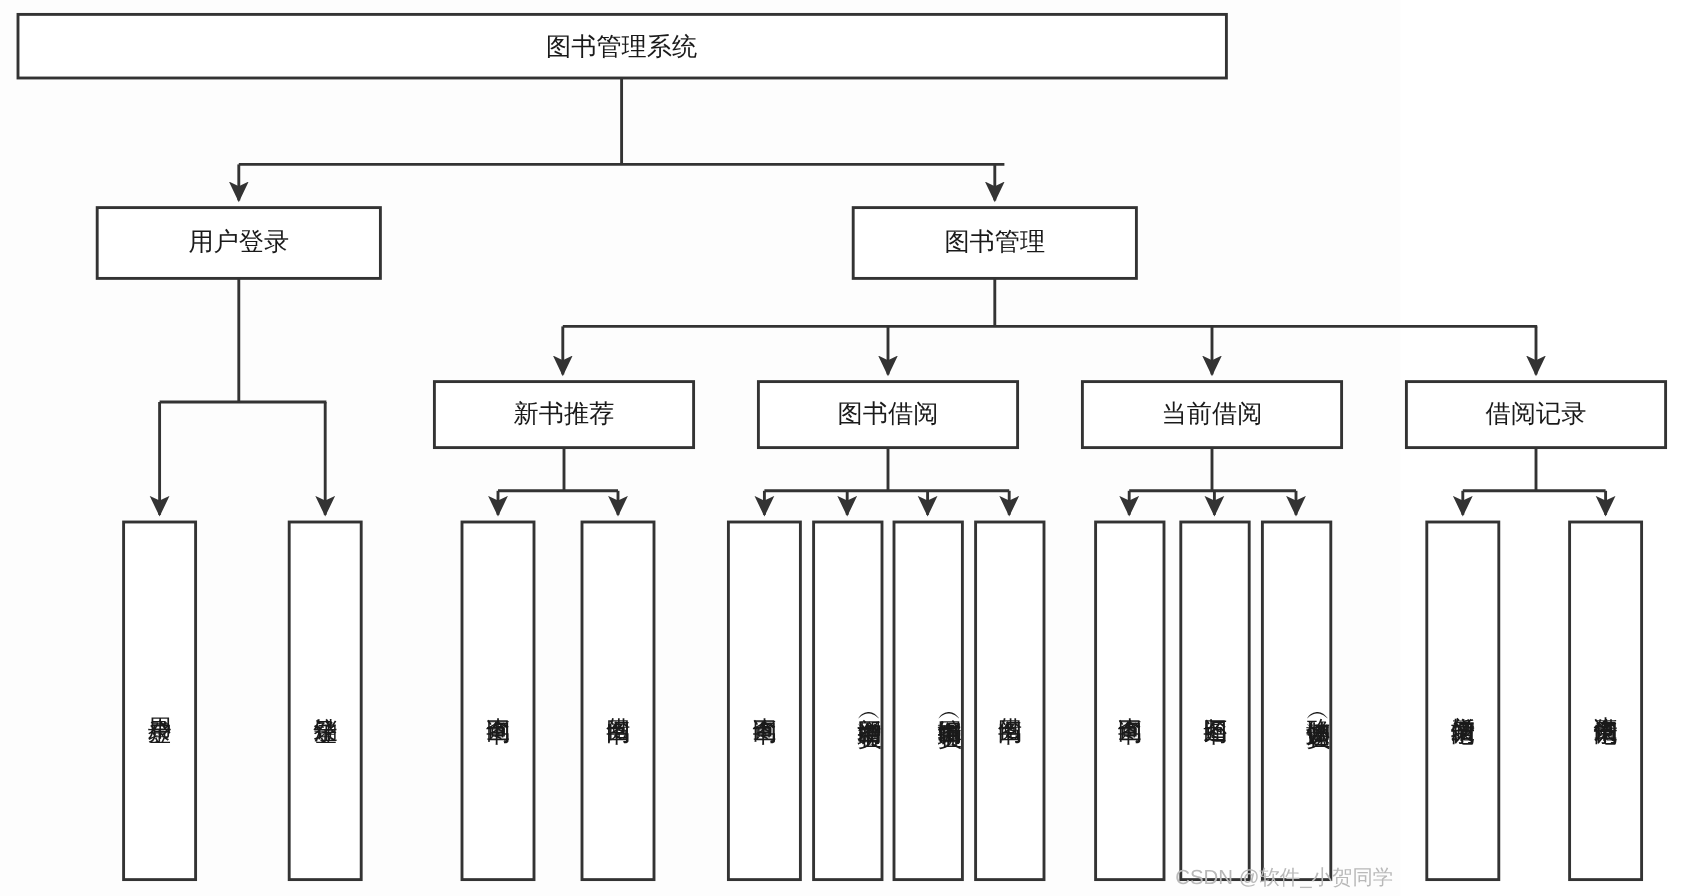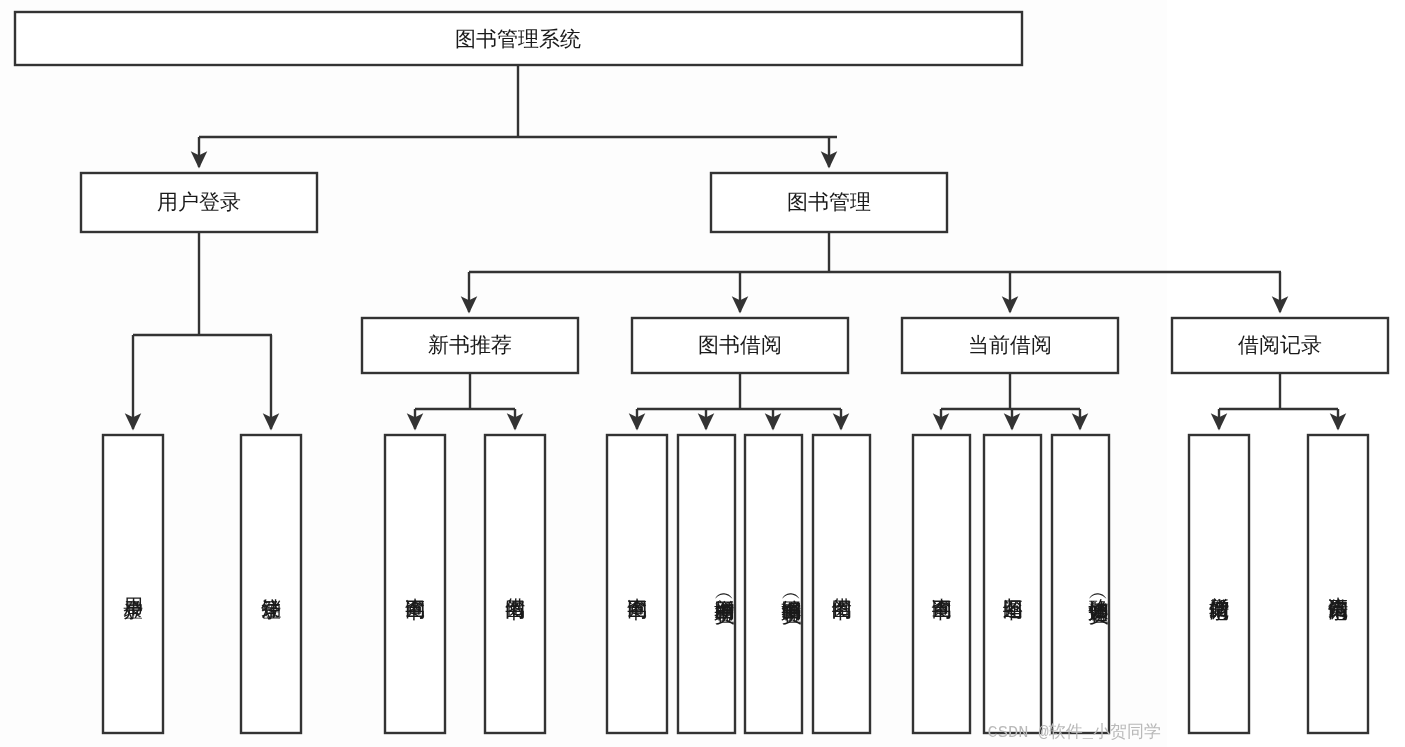--- a/index.html
+++ b/index.html
@@ -60,21 +60,21 @@
     align-items: flex-start;
     justify-content: center;
     text-align: left;
     white-space: nowrap;
     pointer-events: none;
   }
   .watermark {
     position: absolute;
     right: 6px;
     bottom: 4px;
-    font-family: Liberation Mono, monospace;
+    font-family: Liberation Sans, sans-serif;
     font-size: 17px;
     color: #b9b9b9;
     white-space: nowrap;
   }
 </style>
 </head>
 <body>
 
 <div id="diagram-root">
 

